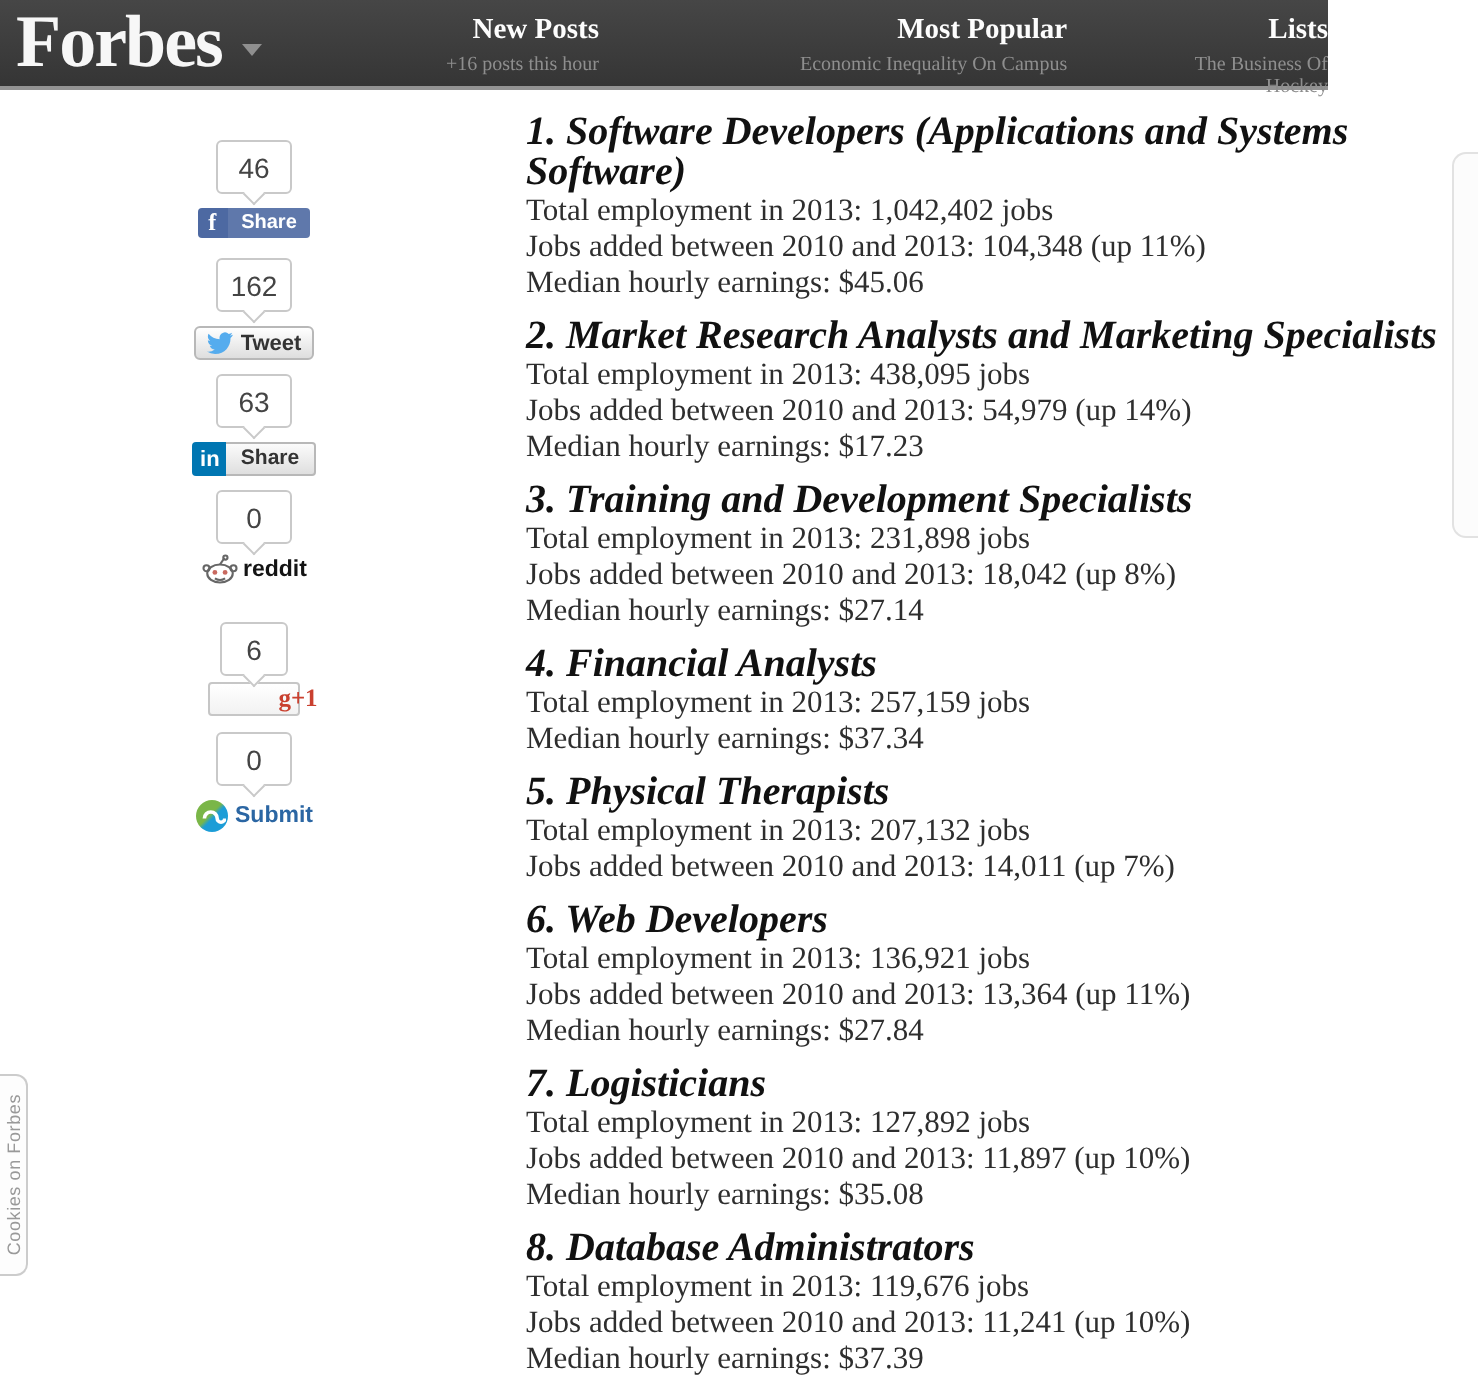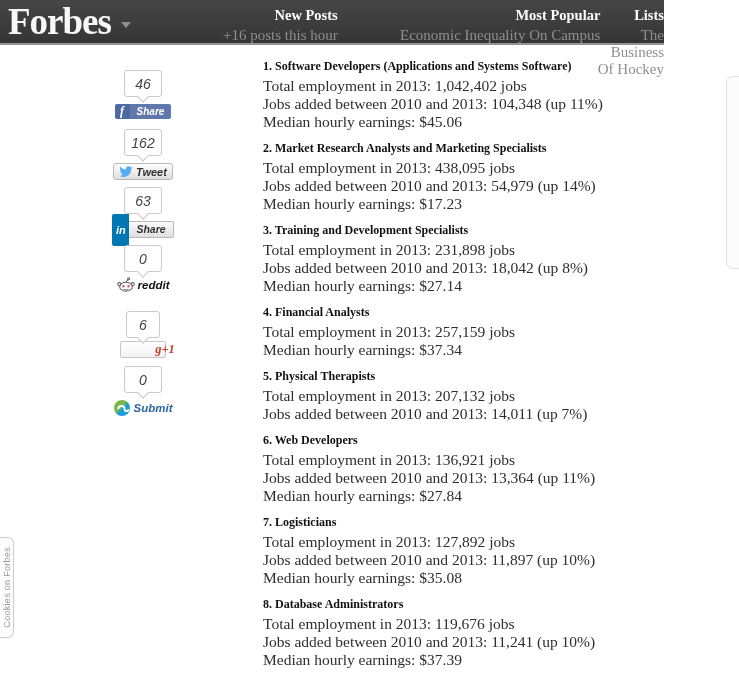--- a/index.html
+++ b/index.html
@@ -13,26 +13,26 @@
             border-bottom:2px solid #939393;text-align:right; }
   .logo-wrap { position:absolute; left:8px; top:1px; display:flex; align-items:center; }
   .logo { font-family:"Liberation Serif", serif; font-weight:700; font-size:37px;
           color:#f7f7f7; letter-spacing:-1px; text-decoration:none; line-height:42px; }
   .logo-caret { width:0; height:0; border-left:5px solid transparent;
                 border-right:5px solid transparent; border-top:6px solid #8f8f8f;
                 margin-left:10px; margin-top:6px; cursor:pointer; }
   .nav-item { position:absolute; top:7px; cursor:pointer; }
   .nav-item .t { font-family:"Liberation Serif", serif; font-weight:700;
                  font-size:14.5px; color:#fdfdfd; display:block; }
-  .nav-item .s { font-family:"Liberation Serif", serif; font-size:15px;
+  .nav-item .s { font-family:"Liberation Serif", serif; font-size:10px;
                  color:#8e8e8e; display:block; margin-top:3px; }
   .nav-new  { left:223px; } .nav-pop { left:400px; } .nav-lists { left:593px; }
 
   
-  .widget { position:absolute; left:112px; width:62px; text-align:center;font-style:italic; }
+  .widget { position:absolute; left:96px; width:62px; text-align:center; }
   .bubble { position:relative; width:38px; height:27px; margin:0 auto;
             background:#fff; border:1px solid #c9c9c9; border-radius:3px;
             display:flex; align-items:center; justify-content:center;
             font-size:14px; color:#444; }
   .bubble.narrow { width:34px; }
   .bubble::after { content:""; position:absolute; left:50%; bottom:-4.5px;
             width:7px; height:7px; background:#fff; transform:translateX(-50%) rotate(45deg);
             border-right:1px solid #c9c9c9; border-bottom:1px solid #c9c9c9; }
   .sbtn { display:inline-flex; align-items:center; margin-top:7px; cursor:pointer; }
 
@@ -41,21 +41,21 @@
           font-family:"Liberation Serif", serif; font-weight:700; font-size:12px;
           display:flex; align-items:center; justify-content:center; }
   .fb-share { background:#5f78ab; color:#fff; font-size:10px; font-weight:700;
           padding:0 7px; height:15px; line-height:15px; }
 
   .tw-btn { height:17px; padding:0 5px; gap:3px; border:1px solid #b8b8b8;
             border-radius:3px; background:linear-gradient(#ffffff,#dedede);
             font-size:11px; font-weight:700; color:#333; }
 
   .li-btn { height:17px; }
-  .li-in  { width:17px; height:32px; background:#0076b2; color:#fff;
+  .li-in  { width:17px; height:17px; background:#0076b2; color:#fff;
             font-size:11px; font-weight:700; border-radius:2px 0 0 2px;
             display:flex; align-items:center; justify-content:center; }
   .li-share { height:17px; line-height:15px; padding:0 7px; font-size:10.5px; font-weight:700;
             color:#333; border:1px solid #b8b8b8; border-left:none;
             background:linear-gradient(#fbfbfb,#dfdfdf); border-radius:0 2px 2px 0; }
 
   .rd-btn { gap:3px; font-size:11.5px; font-weight:700; color:#141414; margin-top:5px; }
 
   .gp-btn { width:36px; height:17px; justify-content:center; margin-top:3px;
             border:1px solid #c6c6c6; border-radius:2px;
@@ -65,22 +65,22 @@
 
   .su-btn { gap:4px; font-size:11.5px; font-weight:700; color:#2b66a3; }
   .su-circle { width:16px; height:16px; border-radius:50%;
             background:linear-gradient(135deg,#7ab648 45%,#1c9dd7 55%); position:relative; }
   .su-circle svg { position:absolute; left:1px; top:1px; }
 
   
   .article { position:absolute; left:263px; top:56px; width:472px;
              font-family:"Liberation Serif", serif; }
   .job { margin-bottom:7px; }
-  .job h3 { font-size:12px; line-height:20px; font-weight:700; color:#111;
-            margin-bottom:1px; }
+  .job h3 { font-size:20px; line-height:20px; font-weight:700; color:#111;
+            margin-bottom:1px;font-style:italic; }
   .job p  { font-size:15.5px; line-height:18px; color:#2e2e2e; }
 
   
   .cookies-tab { position:absolute; left:0; top:537px; width:14px; height:101px;
             background:#fdfdfd; border:1px solid #ccc; border-left:none;
             border-radius:0 6px 6px 0; display:flex; align-items:center;
             justify-content:center; cursor:pointer; }
   .cookies-tab span { writing-mode:vertical-rl; transform:rotate(180deg);
             font-size:9px; color:#999; letter-spacing:.3px; white-space:nowrap; }
 

